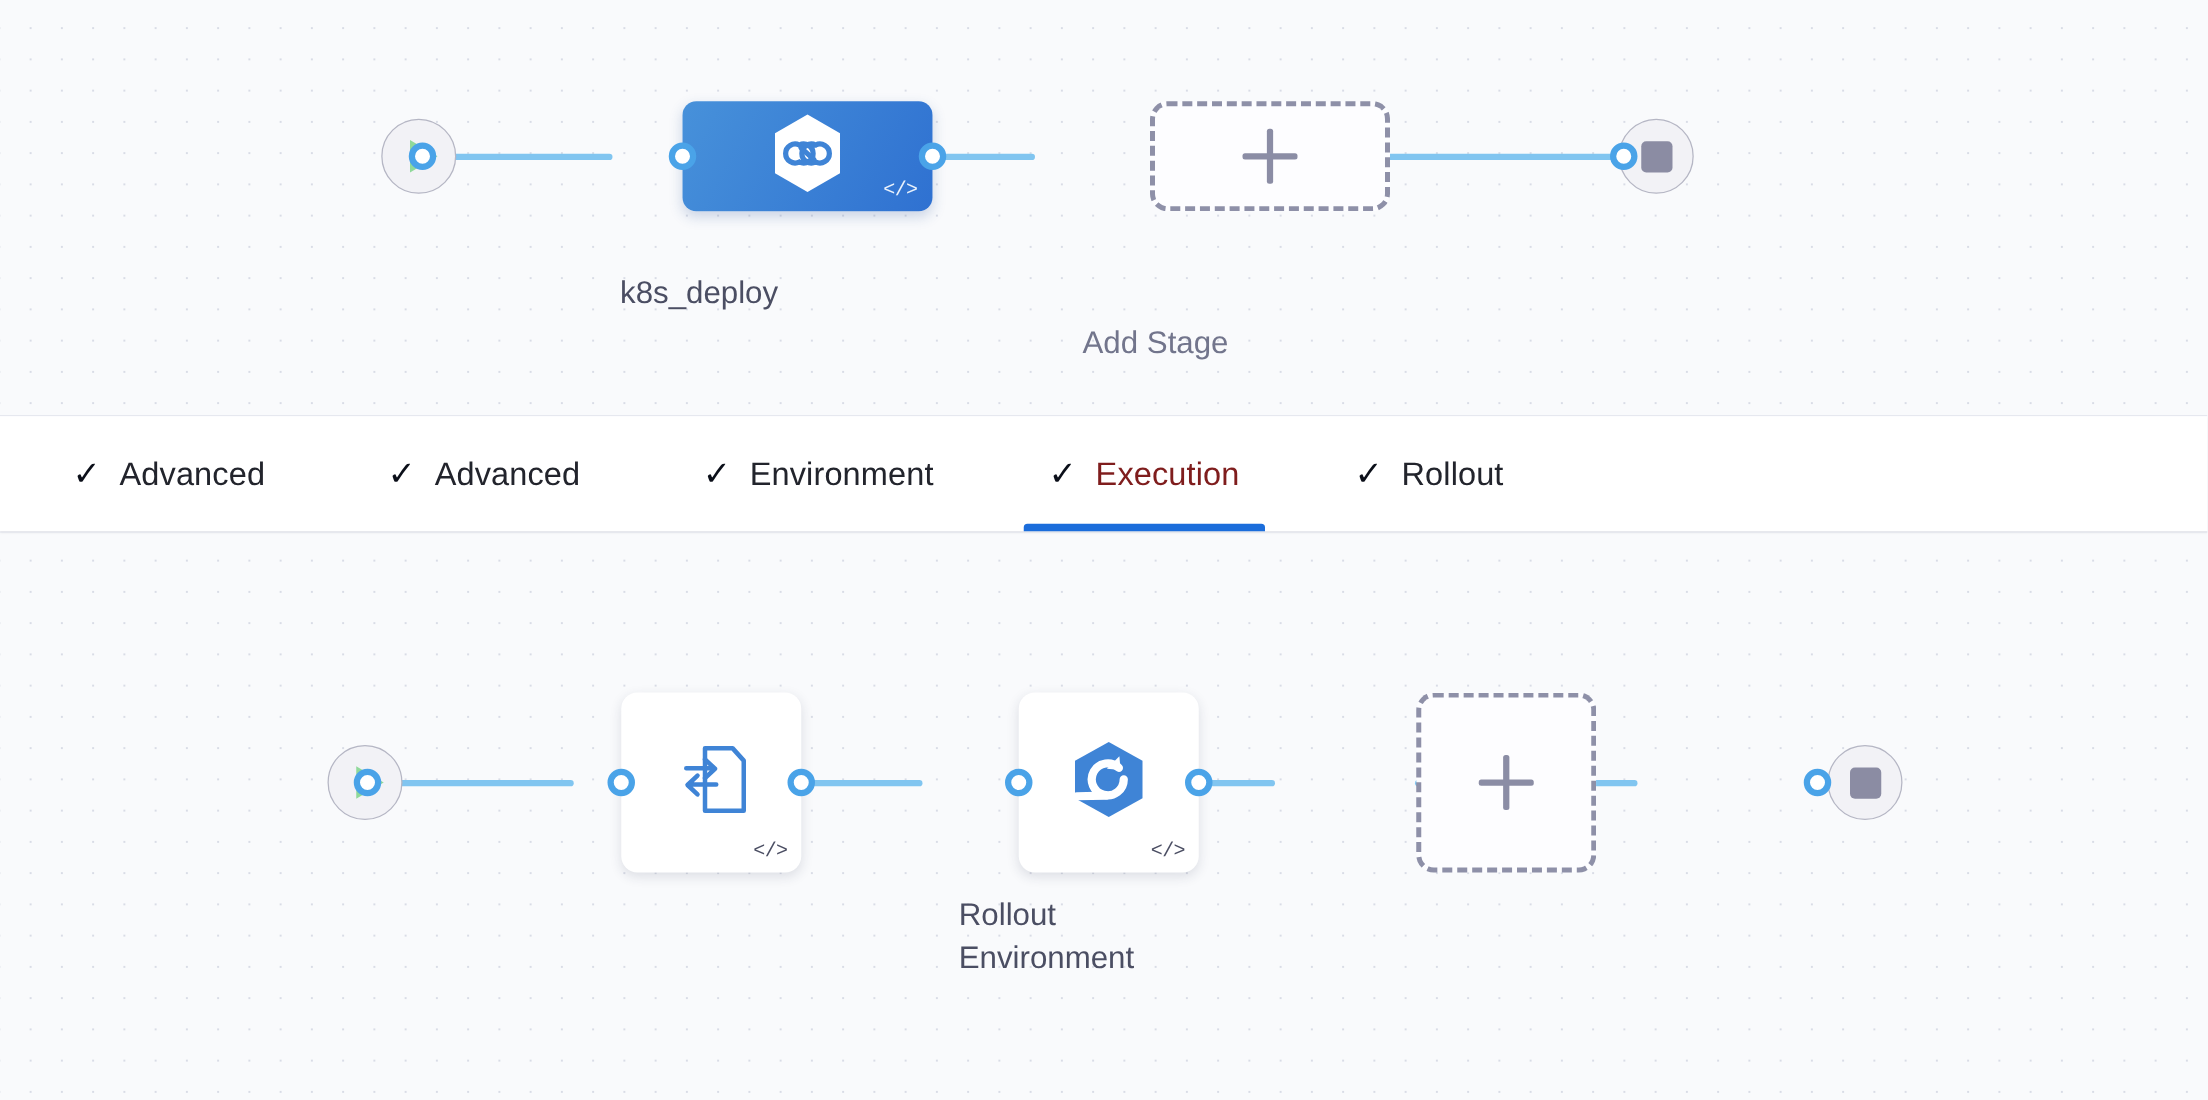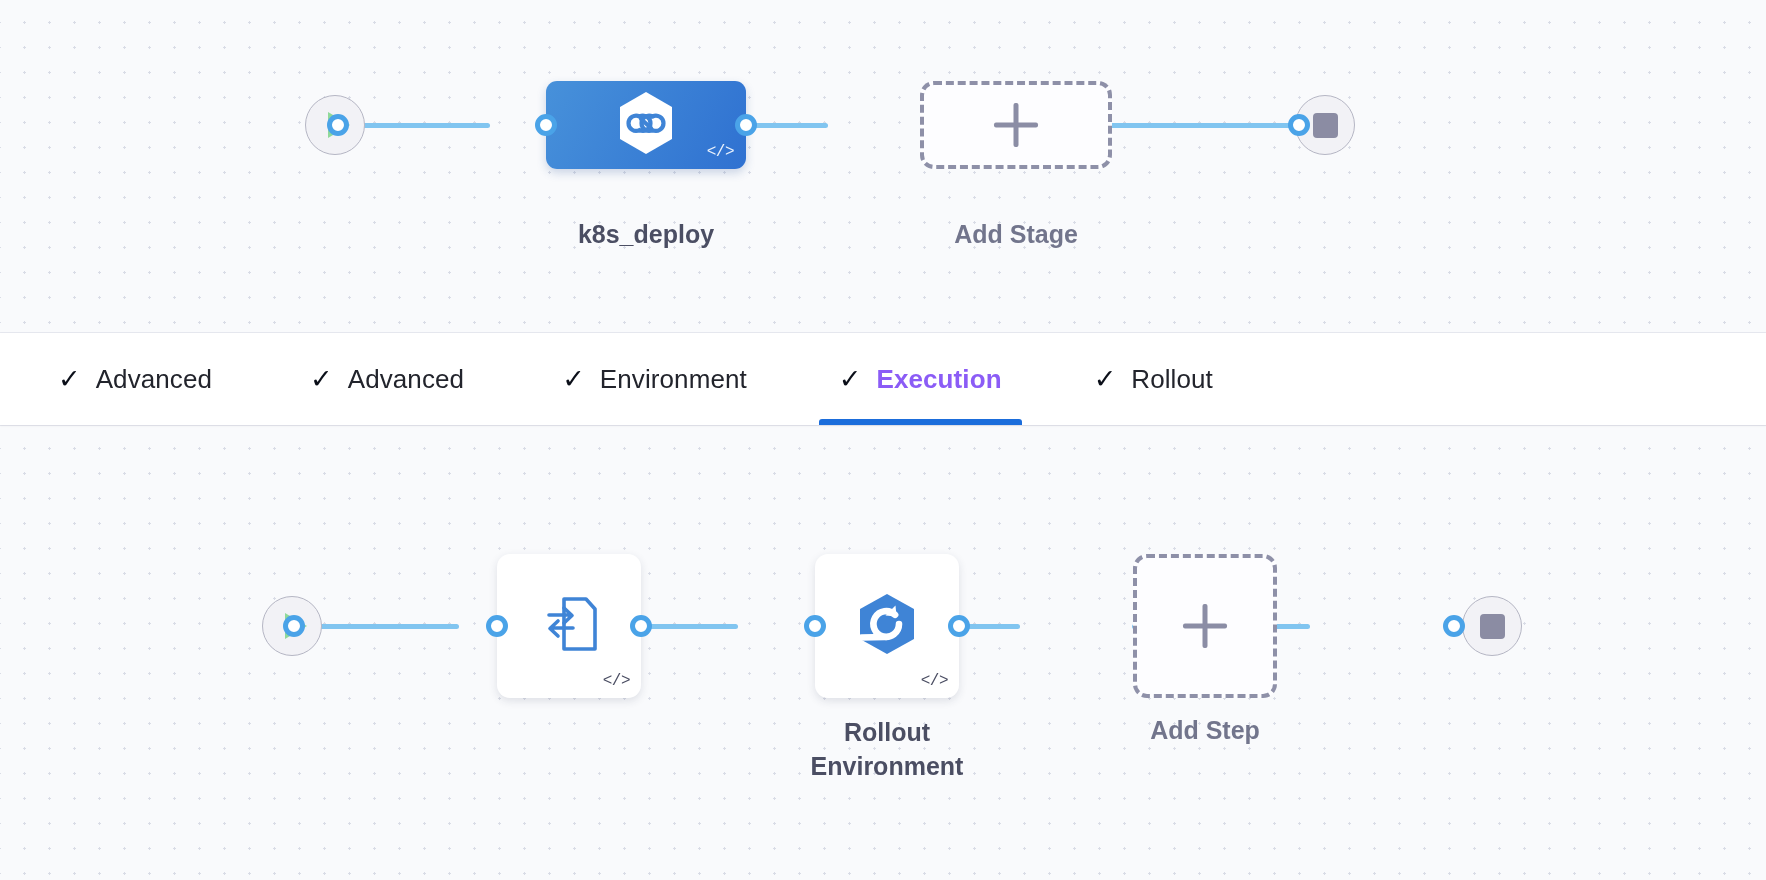--- a/index.html
+++ b/index.html
@@ -61,21 +61,21 @@
     line-height: 1;
     color: #0b0f19;
     font-weight: 500;
   }
   .tab .tab-label {
     font-size: 26px;
     color: #22242c;
     letter-spacing: 0.1px;
     white-space: nowrap;
   }
-  .tab.active .tab-label { font-weight: 700; color: #8b5cf6; }
+  .tab.active .tab-label { font-weight: 400; color: #7f1d1d; }
   .tab.active::after {
     content: "";
     position: absolute;
     left: 8px;
     right: 8px;
     bottom: 0;
     height: 6px;
     background: #1b6ddb;
     border-radius: 3px 3px 0 0;
   }
@@ -170,28 +170,26 @@
     position: absolute;
     background: #8b8da5;
     border-radius: 2px;
   }
   .plus-glyph::before { left: 50%; top: 0; width: 5px; height: 100%; transform: translateX(-50%); }
   .plus-glyph::after  { top: 50%; left: 0; height: 5px; width: 100%; transform: translateY(-50%); }
 
   
   .caption {
     position: absolute;
-    text-align: center;
     font-size: 25px;
     color: #4b4e63;
     line-height: 1.35;
     white-space: pre-line;
-    font-weight: bold;
-  }
-  .caption.muted { color: #72758c; }
+  }
+  .caption.muted { color: #72758c; margin-top: 40px; }
 
   
   .code-badge {
     position: absolute;
     font-family: "Liberation Mono", monospace;
     font-size: 16px;
     letter-spacing: -0.5px;
     color: #4b4e63;
     user-select: none;
   }
@@ -307,21 +305,20 @@
       <div class="code-badge" style="right:11px; bottom:8px;">&lt;/&gt;</div>
     </div>
     <div class="port" style="left:804px; top:189px;"></div>
     <div class="port" style="left:948px; top:189px;"></div>
     <div class="caption" style="left:767px; top:290px; width:240px;">Rollout
 Environment</div>
 
     <div class="add-node" style="left:1133px; top:128px; width:144px; height:144px;">
       <div class="plus-glyph"></div>
     </div>
-    <div class="caption muted" style="left:1085px; top:288px; width:240px;">Add Step</div>
 
     <div class="terminal" style="left:1462px; top:170px;">
       <div class="stop-sq"></div>
     </div>
     <div class="port" style="left:1443px; top:189px;"></div>
   </div>
 
 </div>
 
 </body></html>

